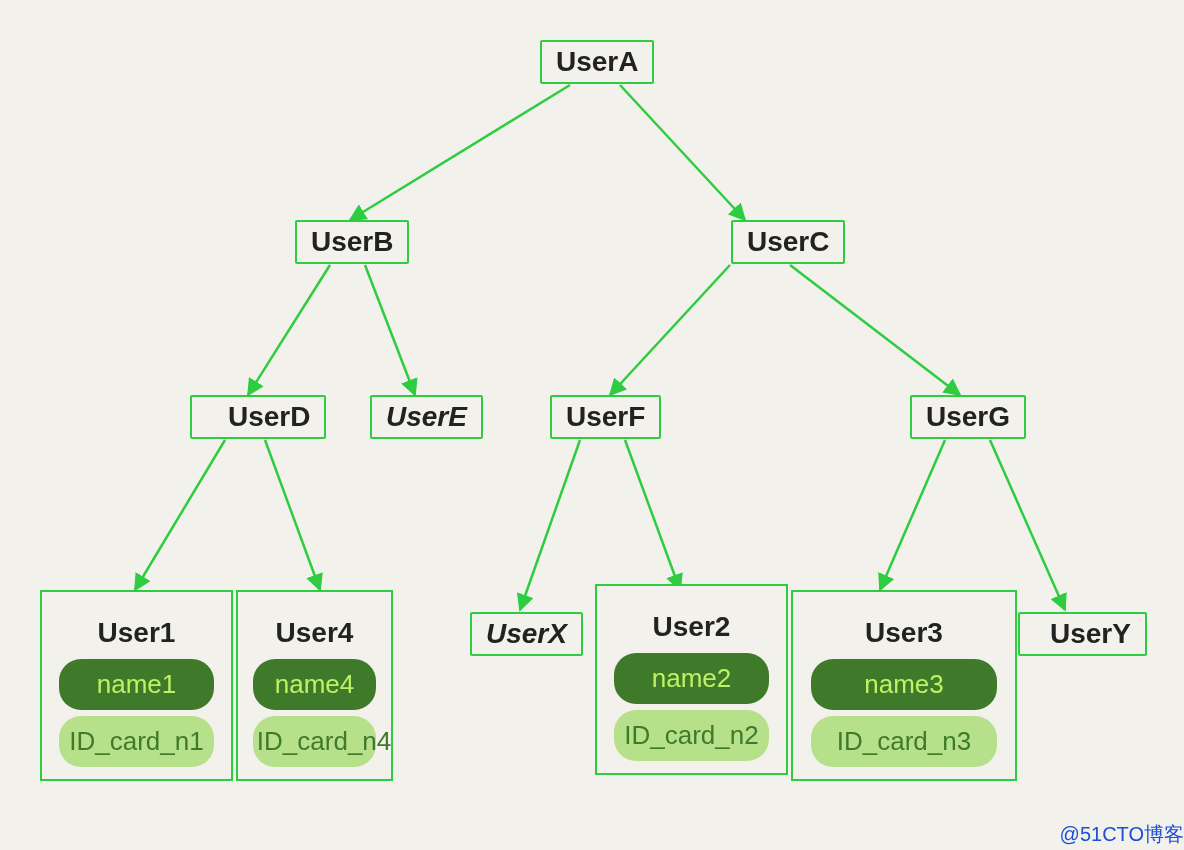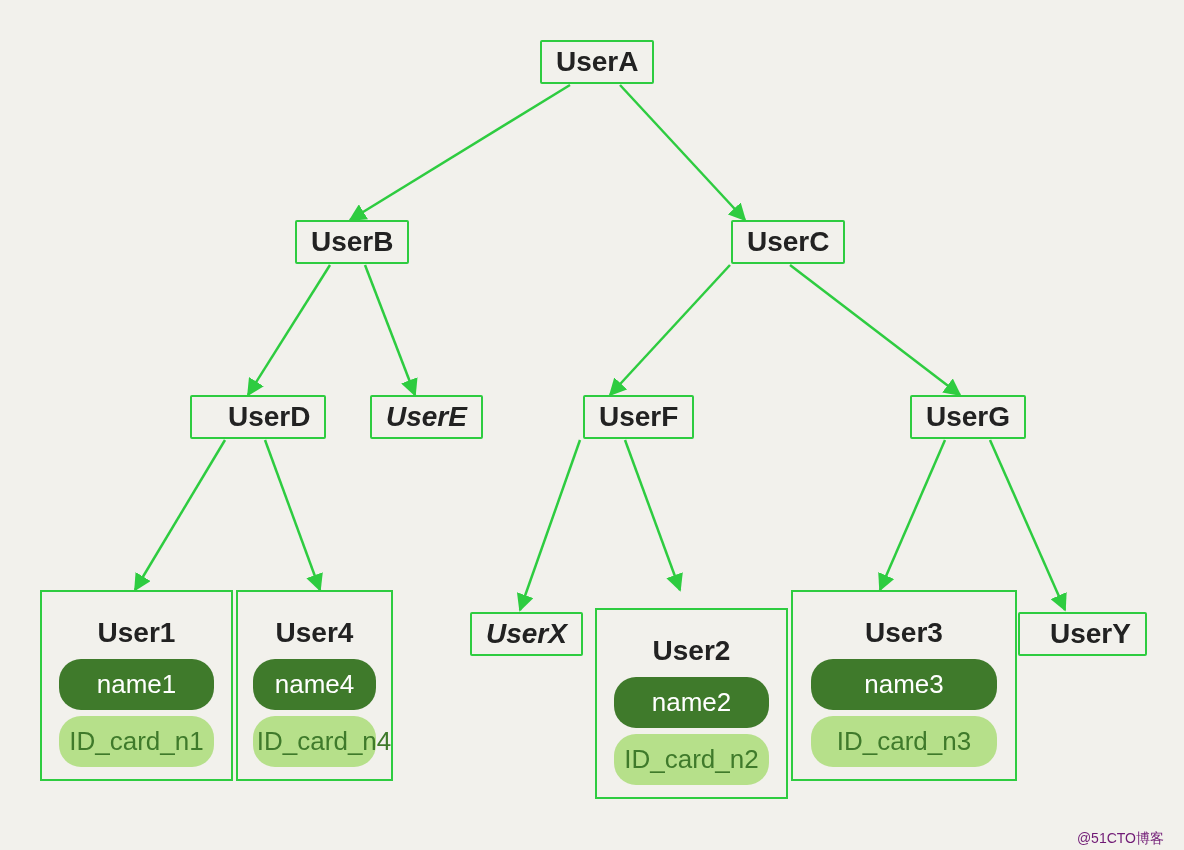--- a/index.html
+++ b/index.html
@@ -55,32 +55,32 @@
     width: 90%;
     margin: 6px auto 0 auto;
     border-radius: 22px;
     font-size: 26px;
     padding: 10px 4px;
     box-sizing: border-box;
     font-weight: 500;
   }
   .pill-dark {
     background: #3f7a2b;
-    color: #ffffff;
+    color: #bef264;
   }
   .pill-light {
     background: #b6e08a;
     color: #3f7a2b;
   }
   .watermark {
     position: absolute;
-    right: 20px;
+    right: 0;
     bottom: 2px;
-    font-size: 14px;
-    color: #701a75;
+    font-size: 20px;
+    color: #1d4ed8;
     font-family: sans-serif;
   }
 </style>
 </head>
 <body>
 
 <div class="stage">
 
   <svg class="edges">
     <defs>
@@ -114,38 +114,38 @@
     <line x1="990" y1="440" x2="1065" y2="610" stroke="#2ecc40" stroke-width="2.5" marker-end="url(#arrow)"></line>
   </svg>
 
   <div class="node" style="left:540px; top:40px;">UserA</div>
 
   <div class="node" style="left:295px; top:220px;">UserB</div>
   <div class="node" style="left:731px; top:220px;">UserC</div>
 
   <div class="node" style="left:190px; top:395px;padding-left:36px;">UserD</div>
   <div class="node" style="left:370px; top:395px;font-style:italic;">UserE</div>
-  <div class="node" style="left:550px; top:395px;margin-left:33px;">UserF</div>
+  <div class="node" style="left:550px; top:395px;">UserF</div>
   <div class="node" style="left:910px; top:395px;">UserG</div>
 
   <div class="leaf" style="left:40px; top:590px; width:193px;">
     <div class="title">User1</div>
     <span class="pill pill-dark">name1</span>
     <span class="pill pill-light">ID_card_n1</span>
   </div>
 
   <div class="leaf" style="left:236px; top:590px; width:157px;">
     <div class="title">User4</div>
     <span class="pill pill-dark">name4</span>
     <span class="pill pill-light">ID_card_n4</span>
   </div>
 
   <div class="node" style="left:470px; top:612px;font-style:italic;">UserX</div>
 
-  <div class="leaf" style="left:595px; top:608px; width:193px;">
+  <div class="leaf" style="left:595px; top:584px; width:193px;">
     <div class="title">User2</div>
     <span class="pill pill-dark">name2</span>
     <span class="pill pill-light">ID_card_n2</span>
   </div>
 
   <div class="leaf" style="left:791px; top:590px; width:226px;">
     <div class="title">User3</div>
     <span class="pill pill-dark">name3</span>
     <span class="pill pill-light">ID_card_n3</span>
   </div>

